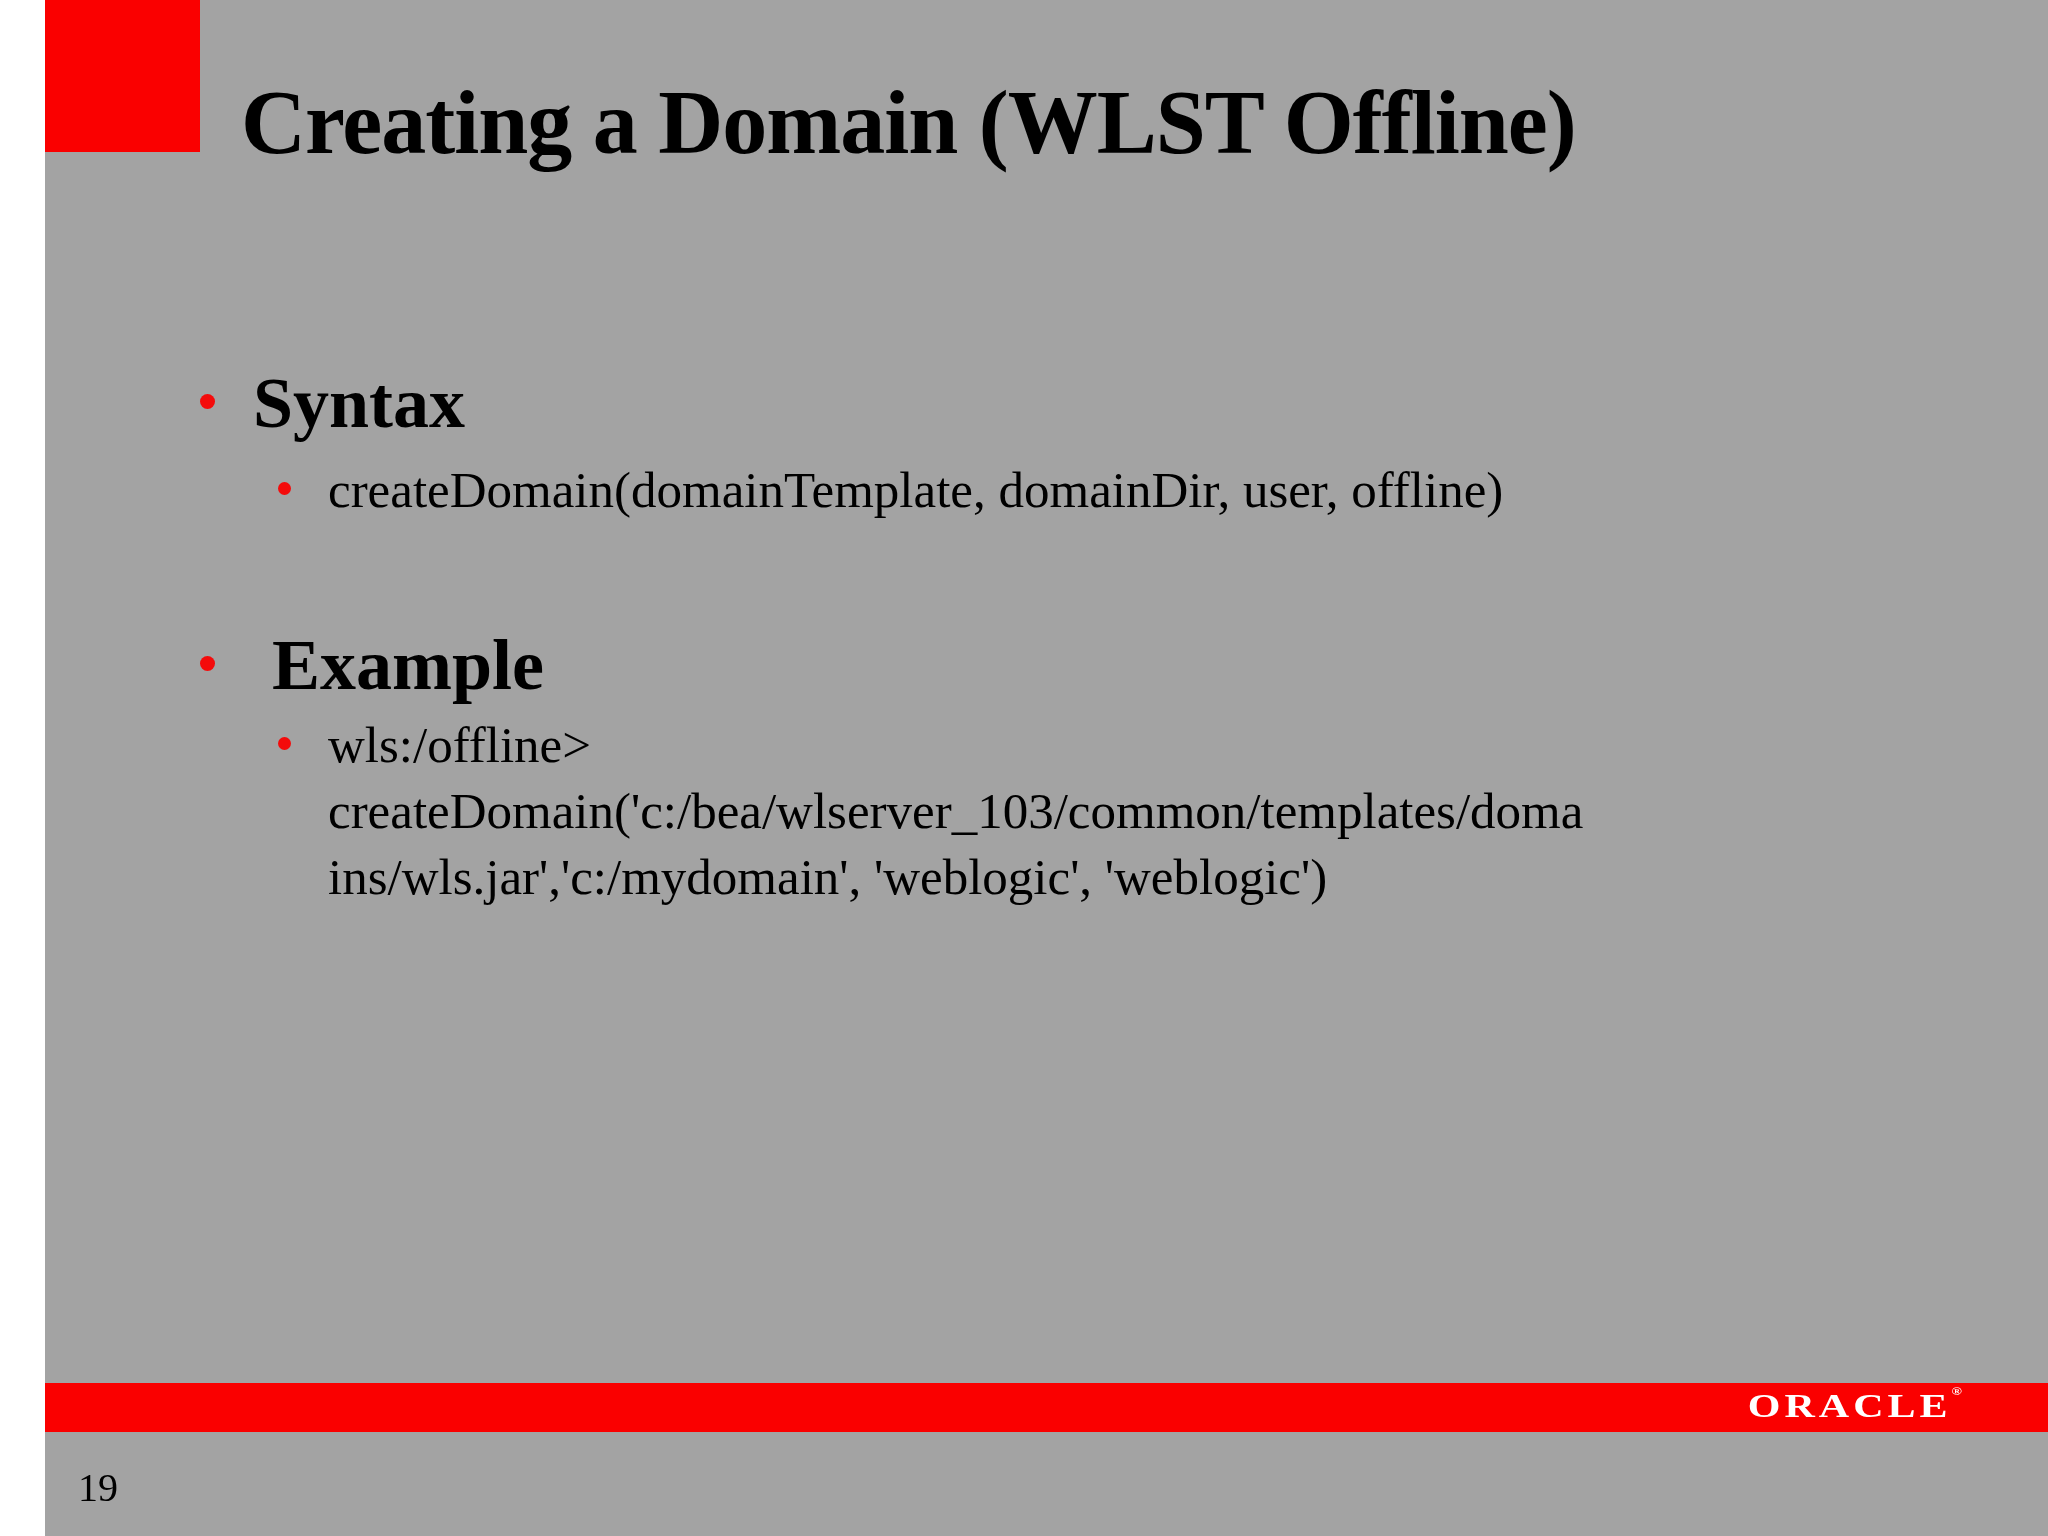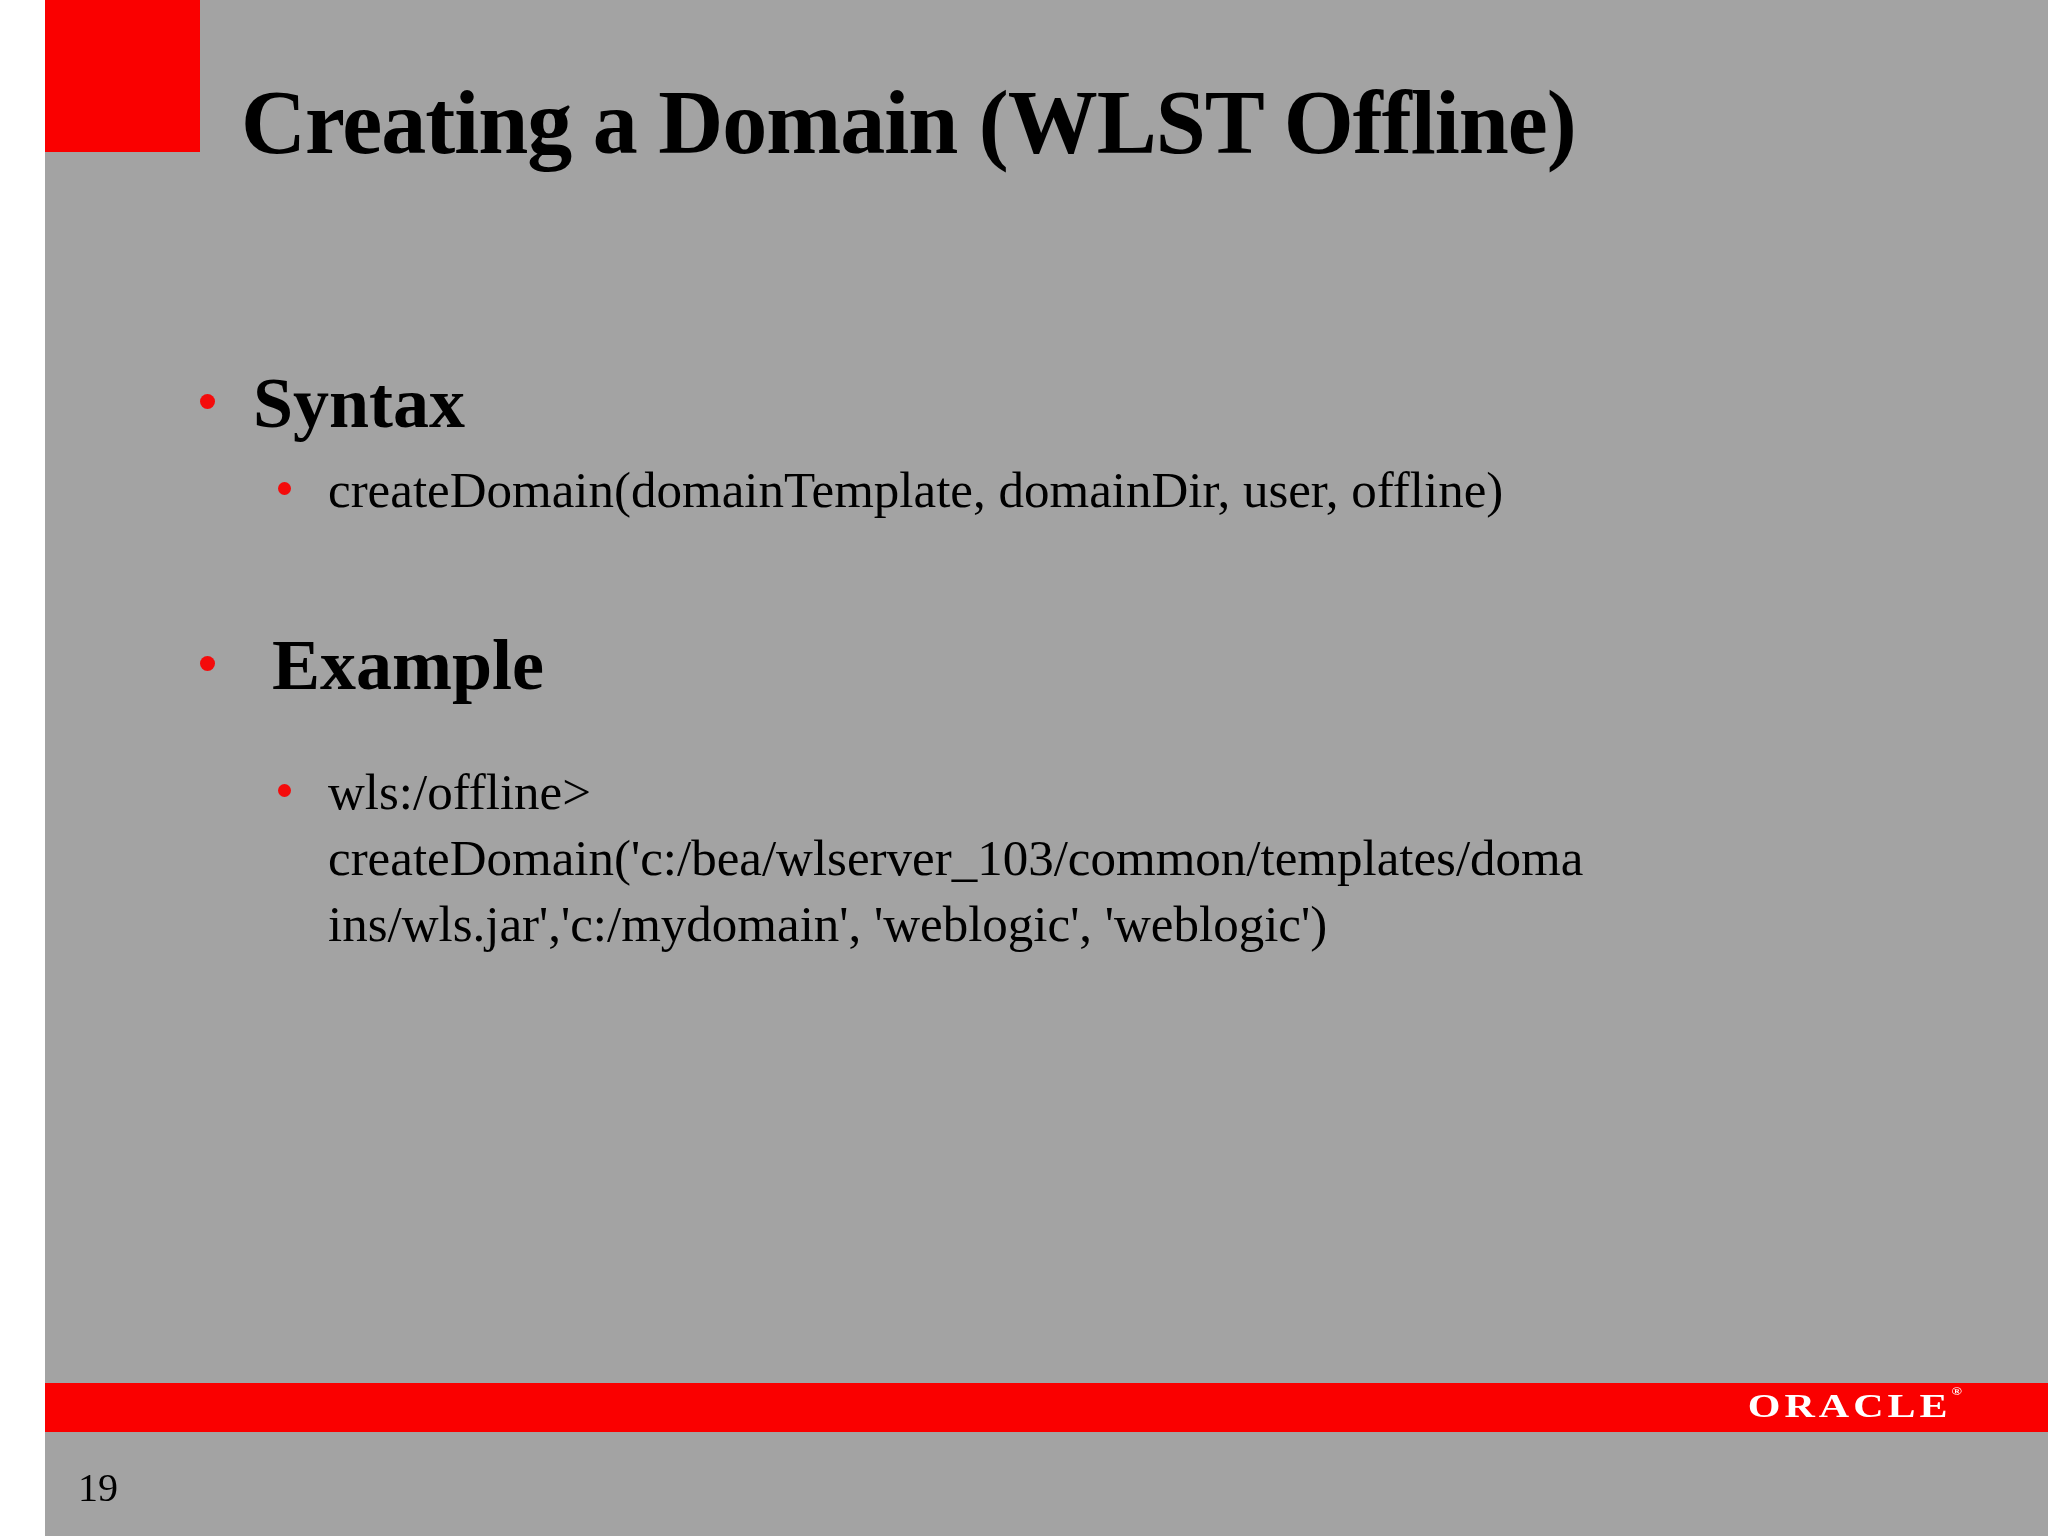--- a/index.html
+++ b/index.html
@@ -83,21 +83,21 @@
     font-size: 51px;
     font-weight: normal;
     line-height: 66px;
     white-space: pre-line;
     max-width: 1620px;
   }
 
   .row-syntax-heading   { top: 367px; }
   .row-syntax-line      { top: 457px; }
   .row-example-heading  { top: 629px; gap: 19px; }
-  .row-example-lines    { top: 759px; }
+  .row-example-lines    { top: 712px; }
 
   
   .footer-bar {
     position: absolute;
     left: 0;
     top: 1383px;
     width: 2048px;
     height: 49px;
     background: #fa0000;
   }

